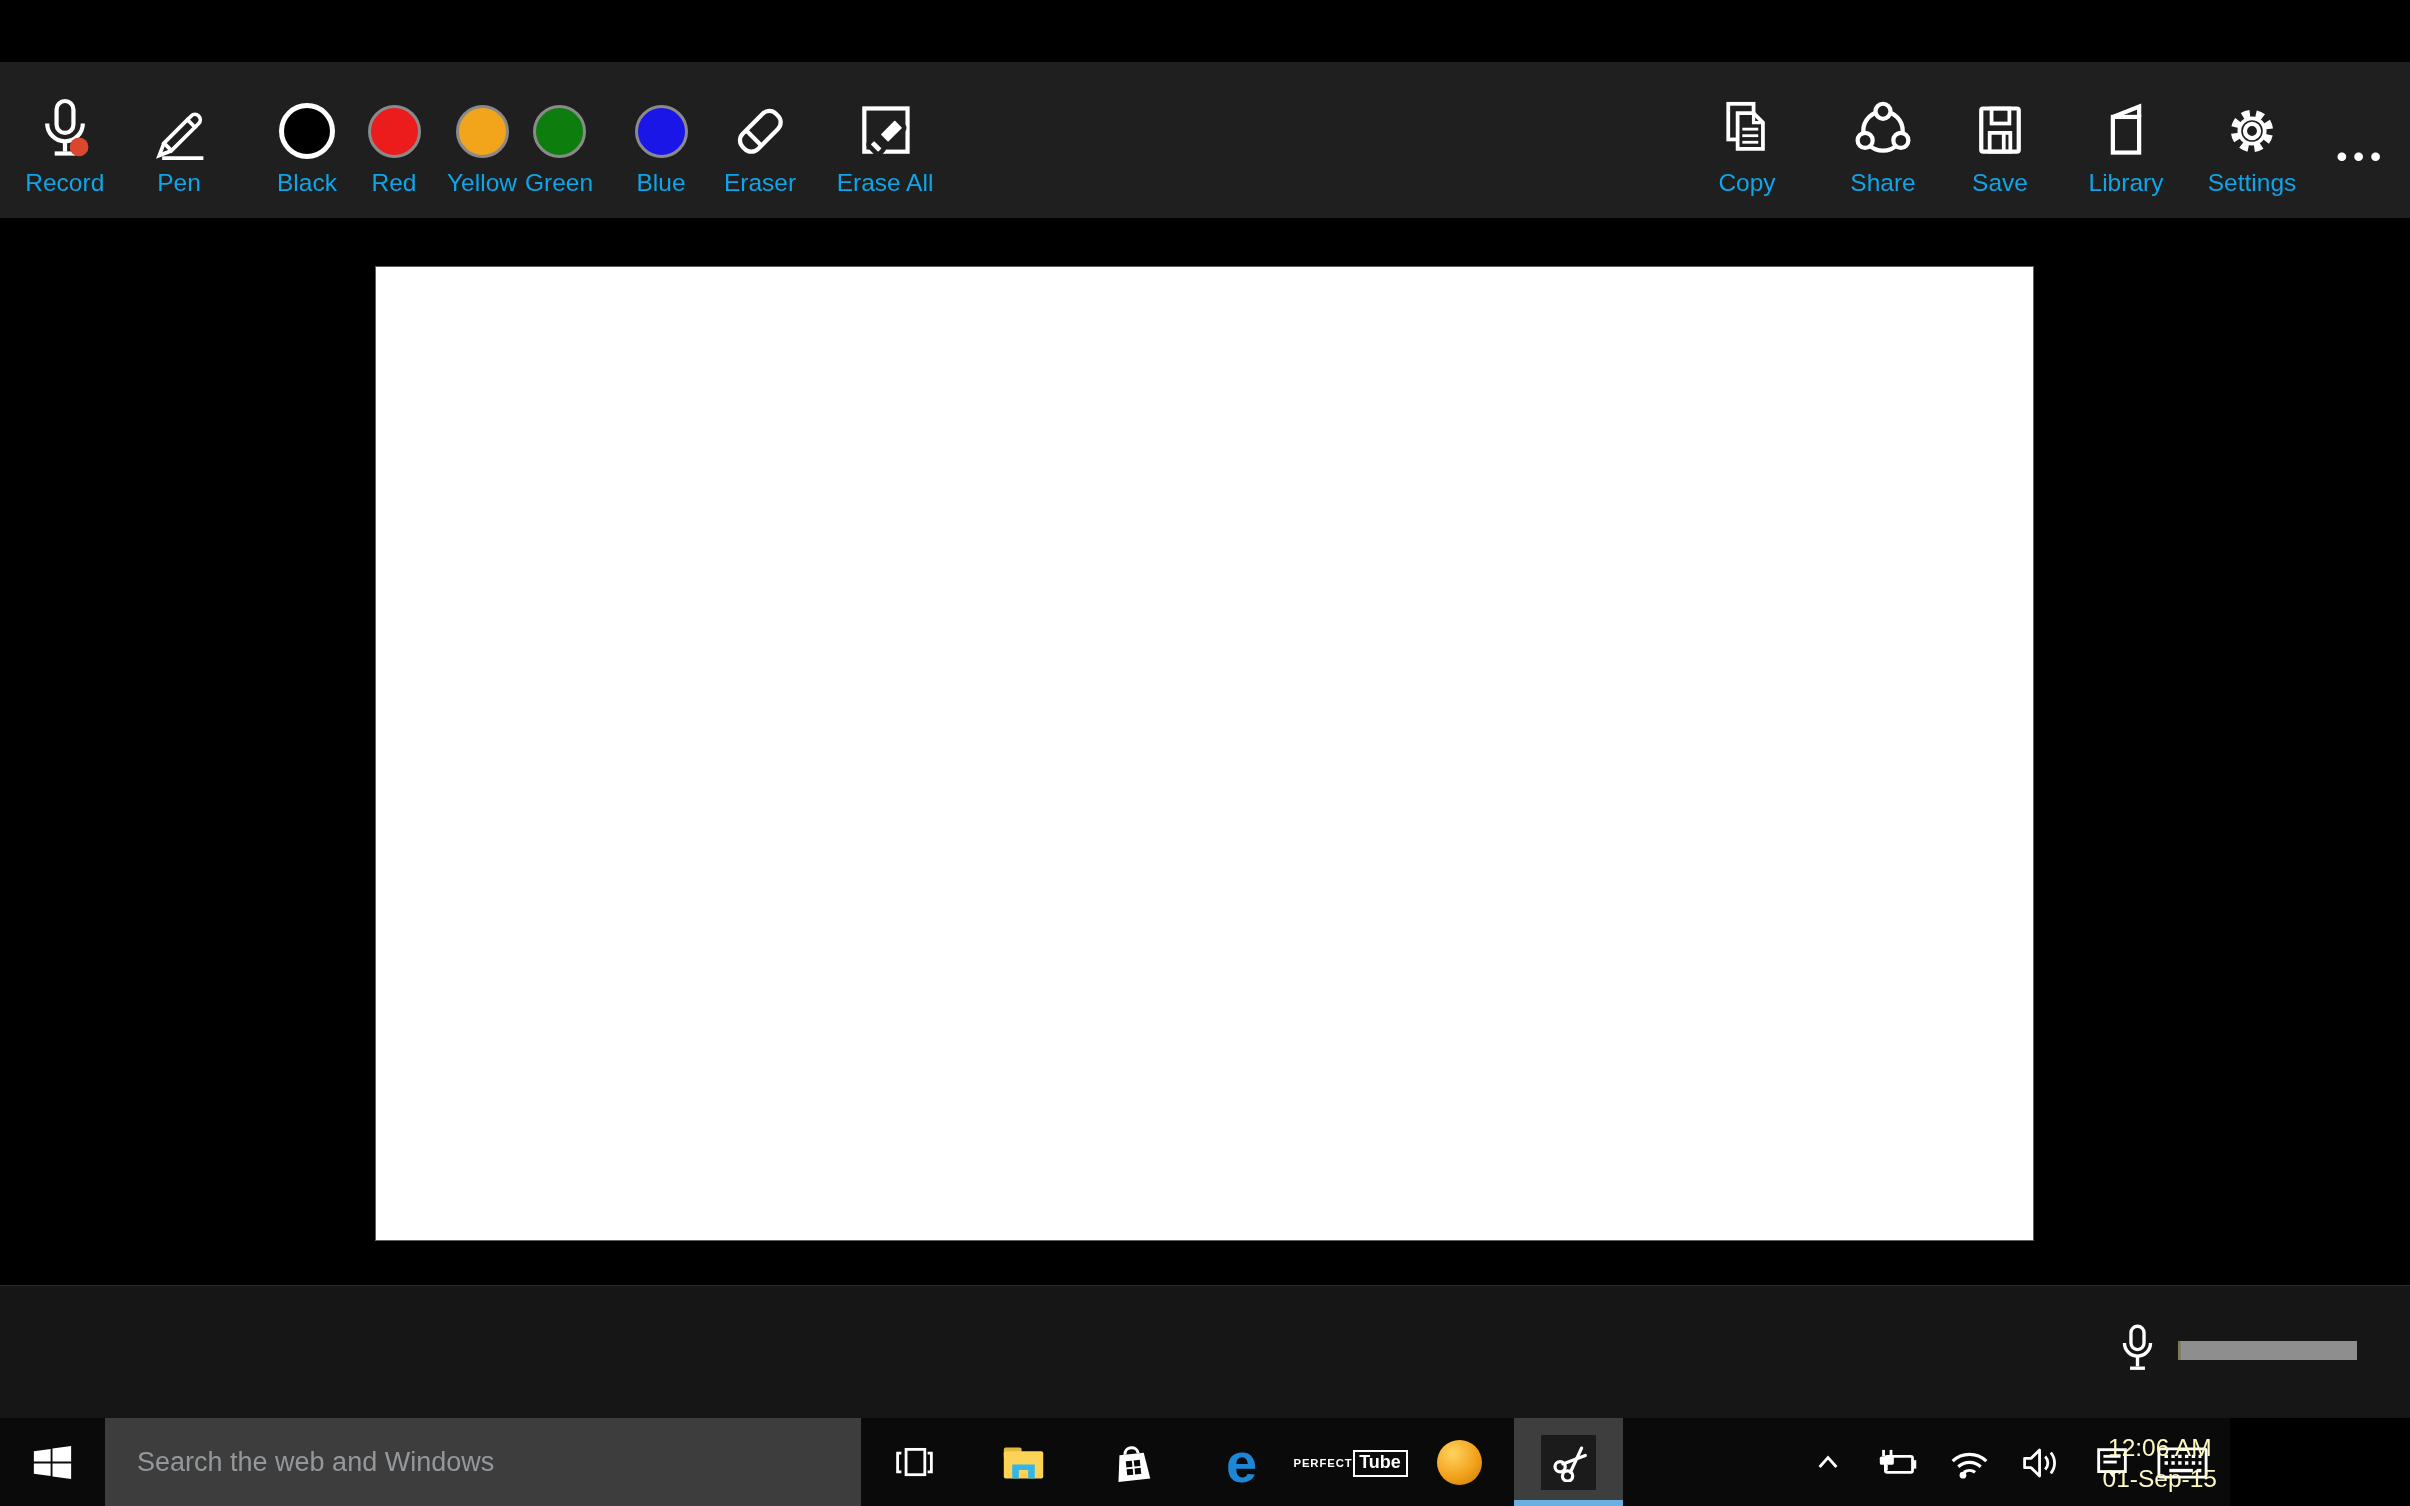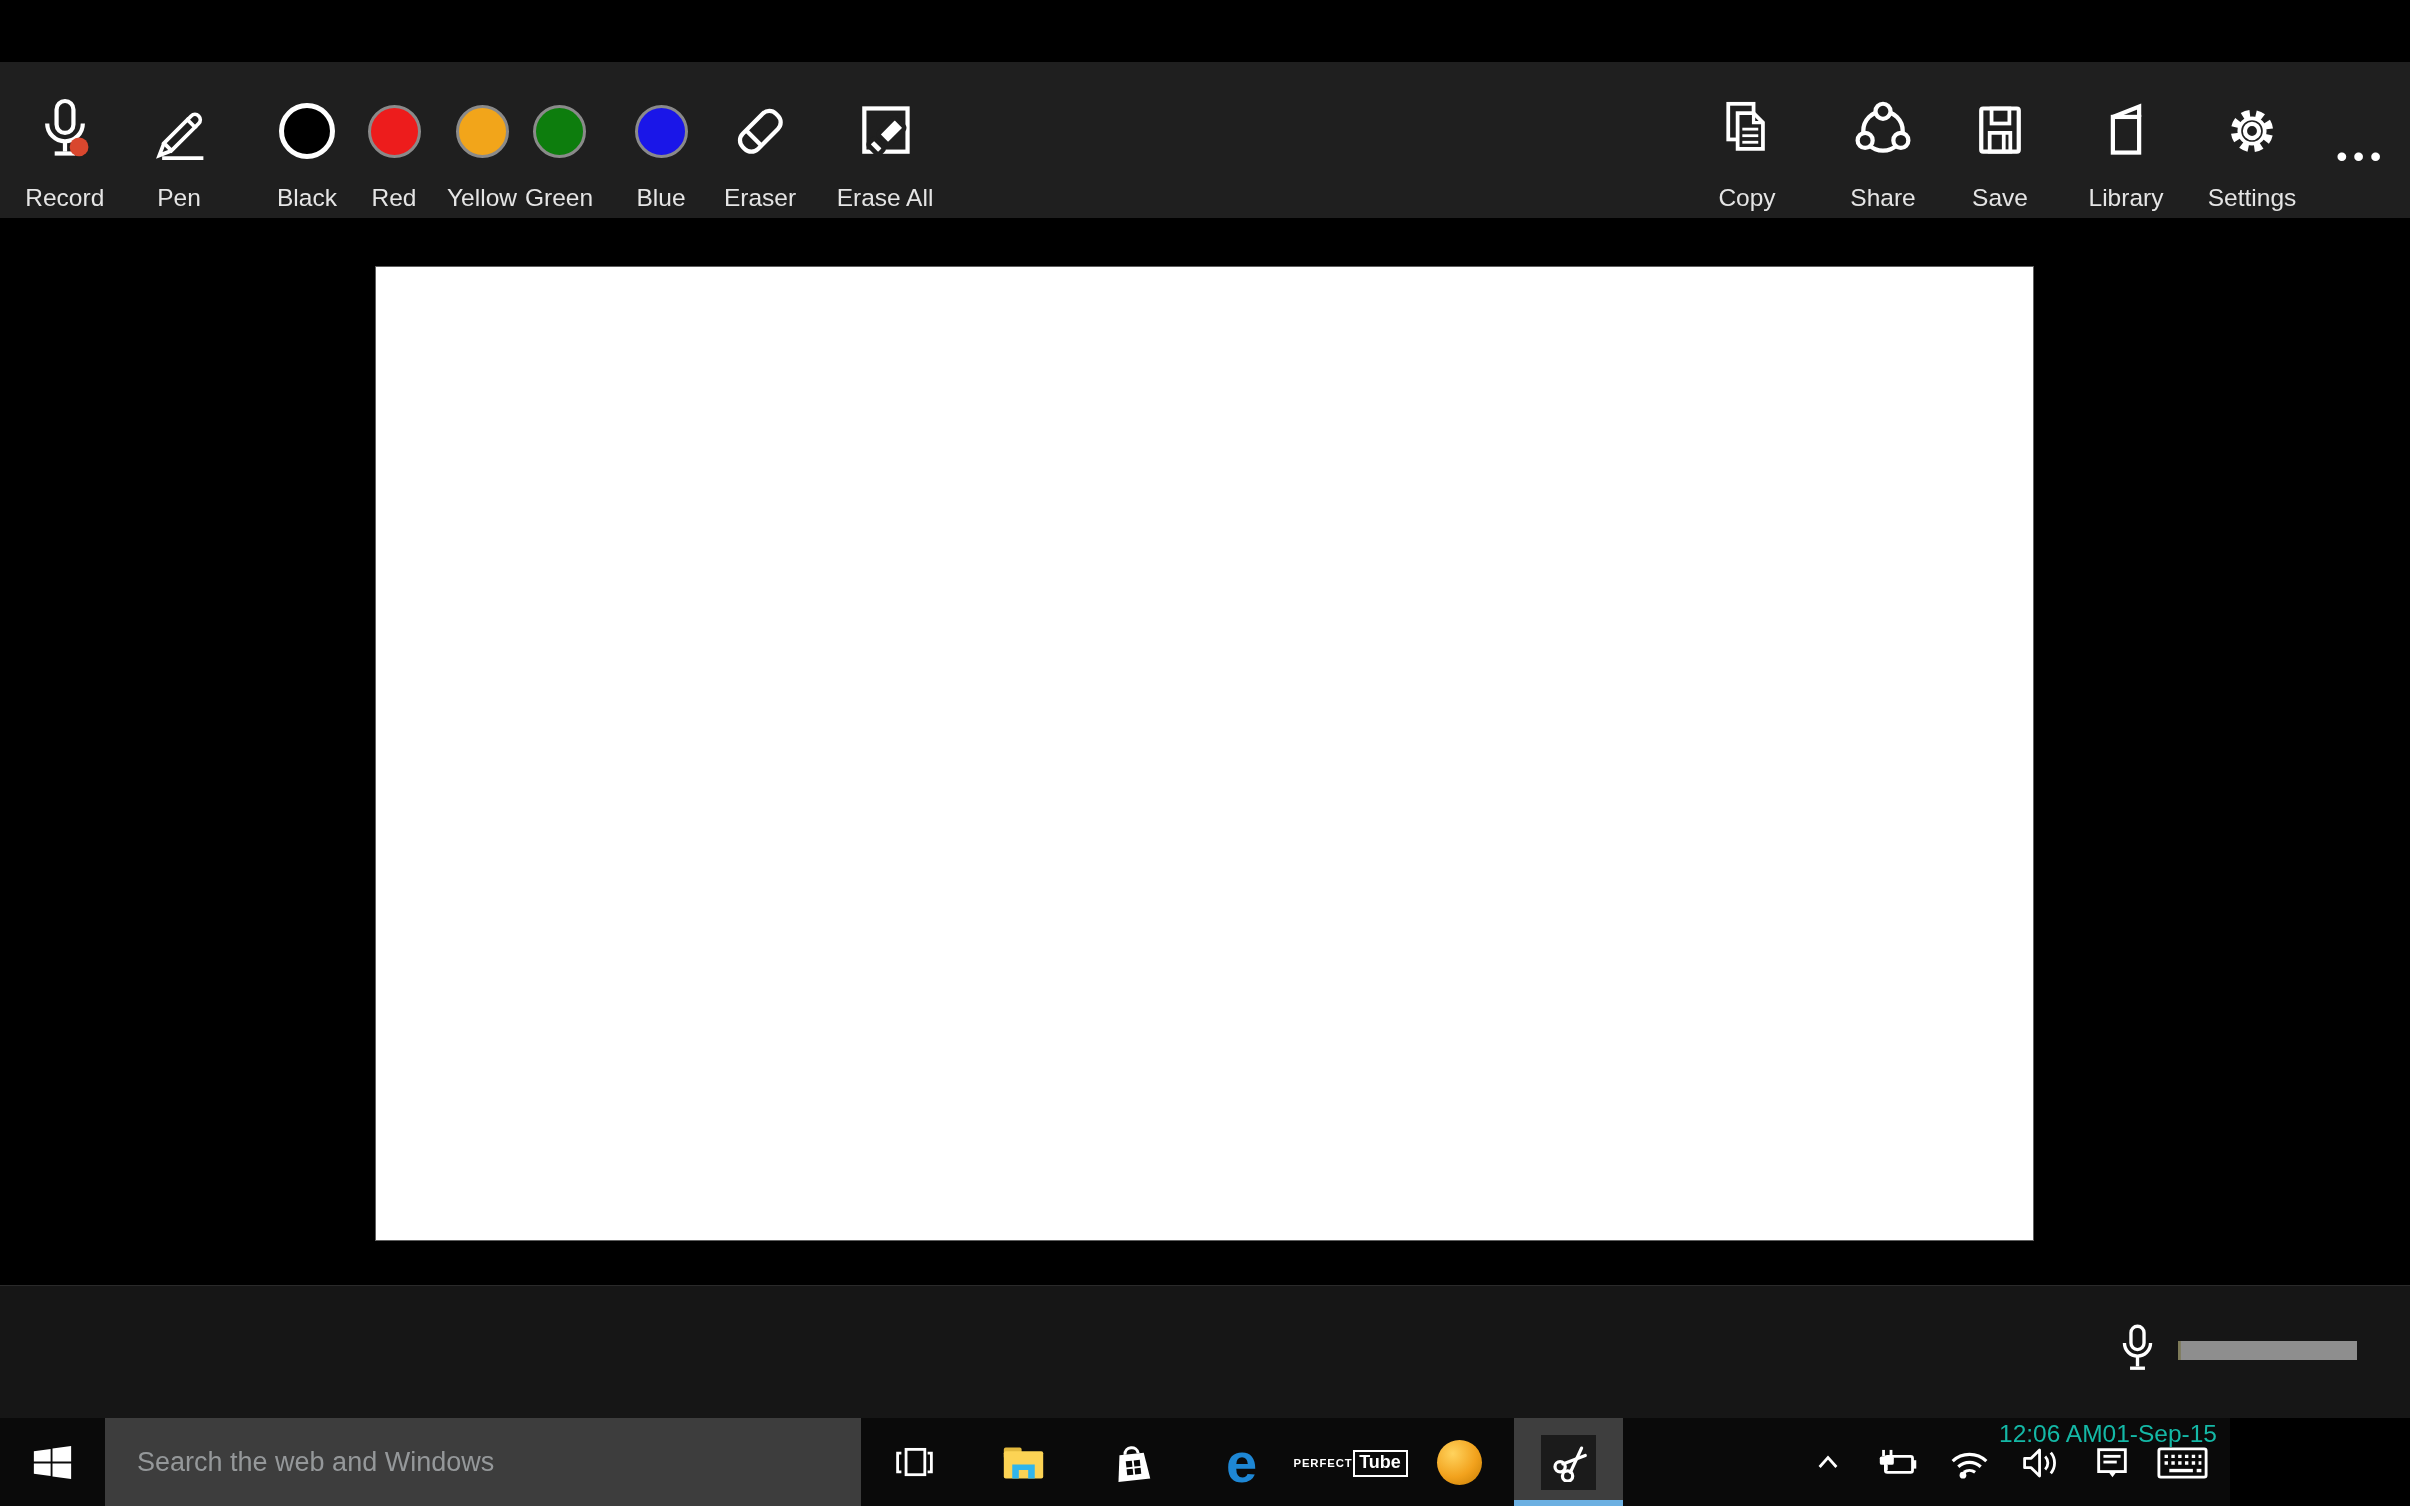--- a/index.html
+++ b/index.html
@@ -12,21 +12,21 @@
   #app-title { position:absolute; left:26px; top:0; height:62px; line-height:62px; color:#fff; font-size:25.4px; }
   #caption-buttons { position:absolute; right:0; top:0; height:62px; display:flex; }
   .cap-btn { width:98px; height:62px; display:flex; align-items:center; justify-content:center; }
   #peek-tab { position:absolute; left:973px; top:0; width:463px; height:13px; background:#262626;
               border:2.8px solid #6e6e6e; border-top:none; }
 
   
   #toolbar { position:absolute; left:0; top:62px; width:2411px; height:156px; background:#1f1f1f; }
   .tool-btn { position:absolute; top:36px; width:122px; display:flex; flex-direction:column; align-items:center; cursor:default; }
   .tool-icon { height:66px; display:flex; align-items:center; justify-content:center; }
-  .tool-label { margin-top:20px; color:#e5e5e5; font-size:24.5px; white-space:nowrap; }
+  .tool-label { margin-top:5px; color:#0ea5e9; font-size:24.5px; white-space:nowrap; }
   .swatch { width:53px; height:53px; border-radius:50%; border:3.8px solid #8a8a8a; }
   .swatch.selected { width:56px; height:56px; border:5.6px solid #ffffff; }
   .icon-stroke { stroke:#fff; fill:none; }
   #more-btn { position:absolute; left:2318px; top:70px; width:87px; height:56px; color:#fff;
               font-size:32px; letter-spacing:5.6px; text-align:center; line-height:49px; }
 
   
   #canvas-area { position:absolute; left:0; top:218px; width:2411px; height:1067px; background:#000; }
   #snip-canvas { position:absolute; left:375px; top:48px; width:1659px; height:975px; background:#ffffff;
                  border:0.9px solid #5f5f5f; }
@@ -49,22 +49,22 @@
   .active-bar { position:absolute; left:0; bottom:0; width:100%; height:6.6px; }
   .snip-tile { width:55px; height:55px; background:#1b1b1b; display:flex; align-items:center; justify-content:center; }
   .edge-e { color:#1e87d5; font-size:56px; font-weight:bold; line-height:56px; }
   .pt-tile { display:flex; flex-direction:row; align-items:center; }
   .pt-top { color:#fff; font-size:11.3px; font-weight:bold; letter-spacing:0.9px; }
   .pt-box { margin-top:1.9px; border:2.8px solid #fff; padding:0 4.7px 1.9px 4.7px; color:#fff; font-size:18px; font-weight:bold; }
   .orange-ball { width:45px; height:45px; border-radius:50%;
                  background:radial-gradient(circle at 35% 30%, #ffd35d, #f2a21d 55%, #c87f05 95%); }
   #tray { position:absolute; left:1792px; top:0; height:89px; display:flex; }
   .tray-btn { width:71px; height:89px; display:flex; align-items:center; justify-content:center; }
-  #clock { position:absolute; right:13px; top:0; height:89px; display:flex; justify-content:center;
-           text-align:center; color:#14b8a6; font-size:24.5px; line-height:31px; }
+  #clock { position:absolute; right:13px; top:0; height:89px; display:flex; flex-direction:column; justify-content:center;
+           text-align:center; color:#fef9c3; font-size:24.5px; line-height:31px; }
 </style>
 </head>
 <body>
 
 <div id="screen">
 
 
   <div id="toolbar">
 
     <div class="tool-btn" style="left:3.8px">

